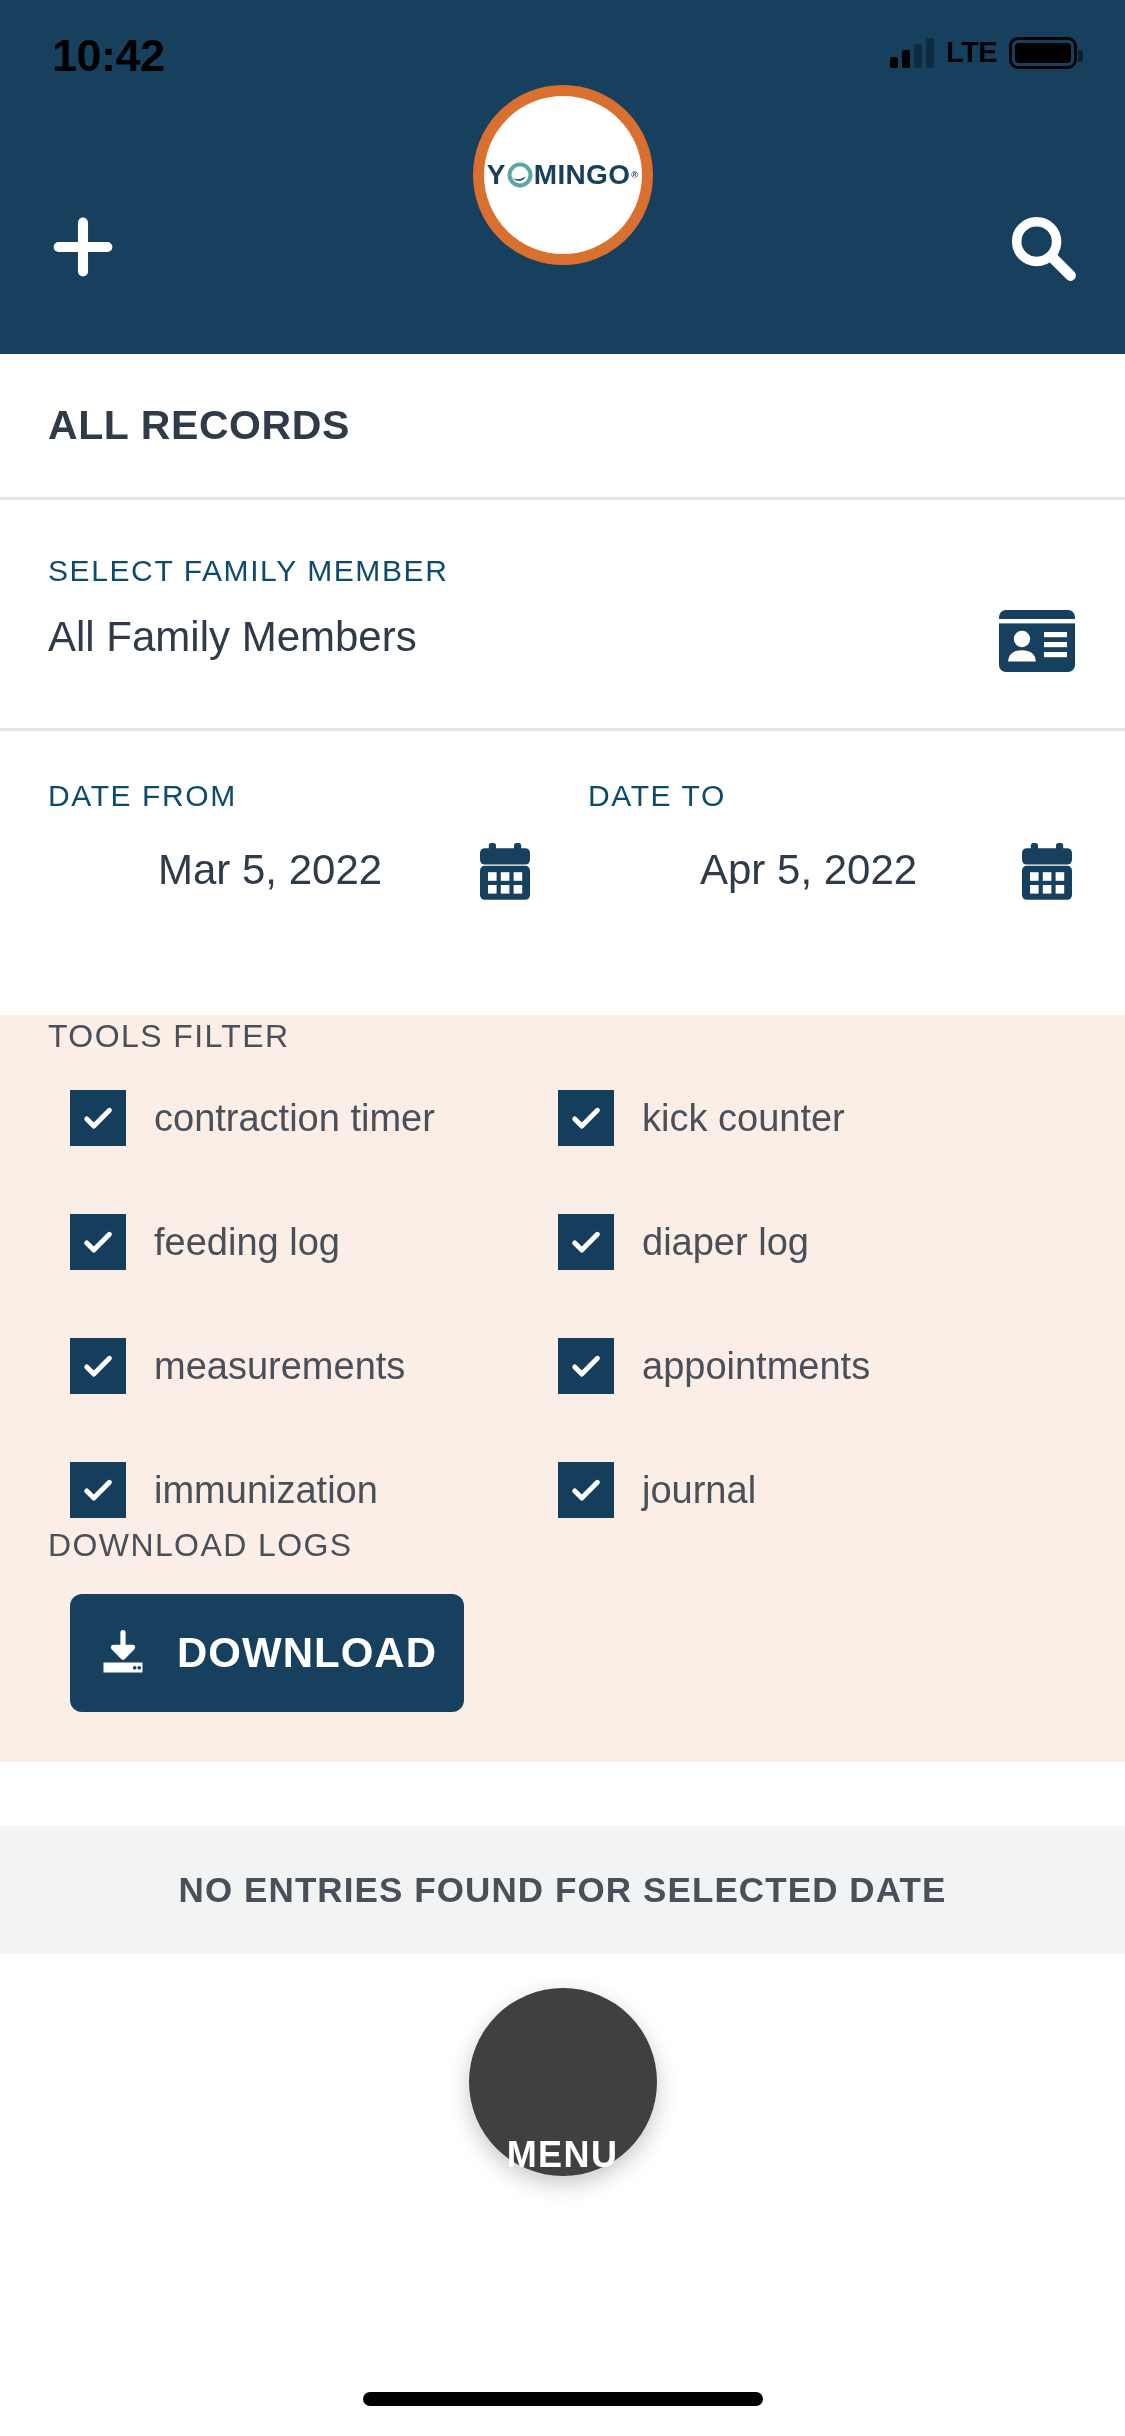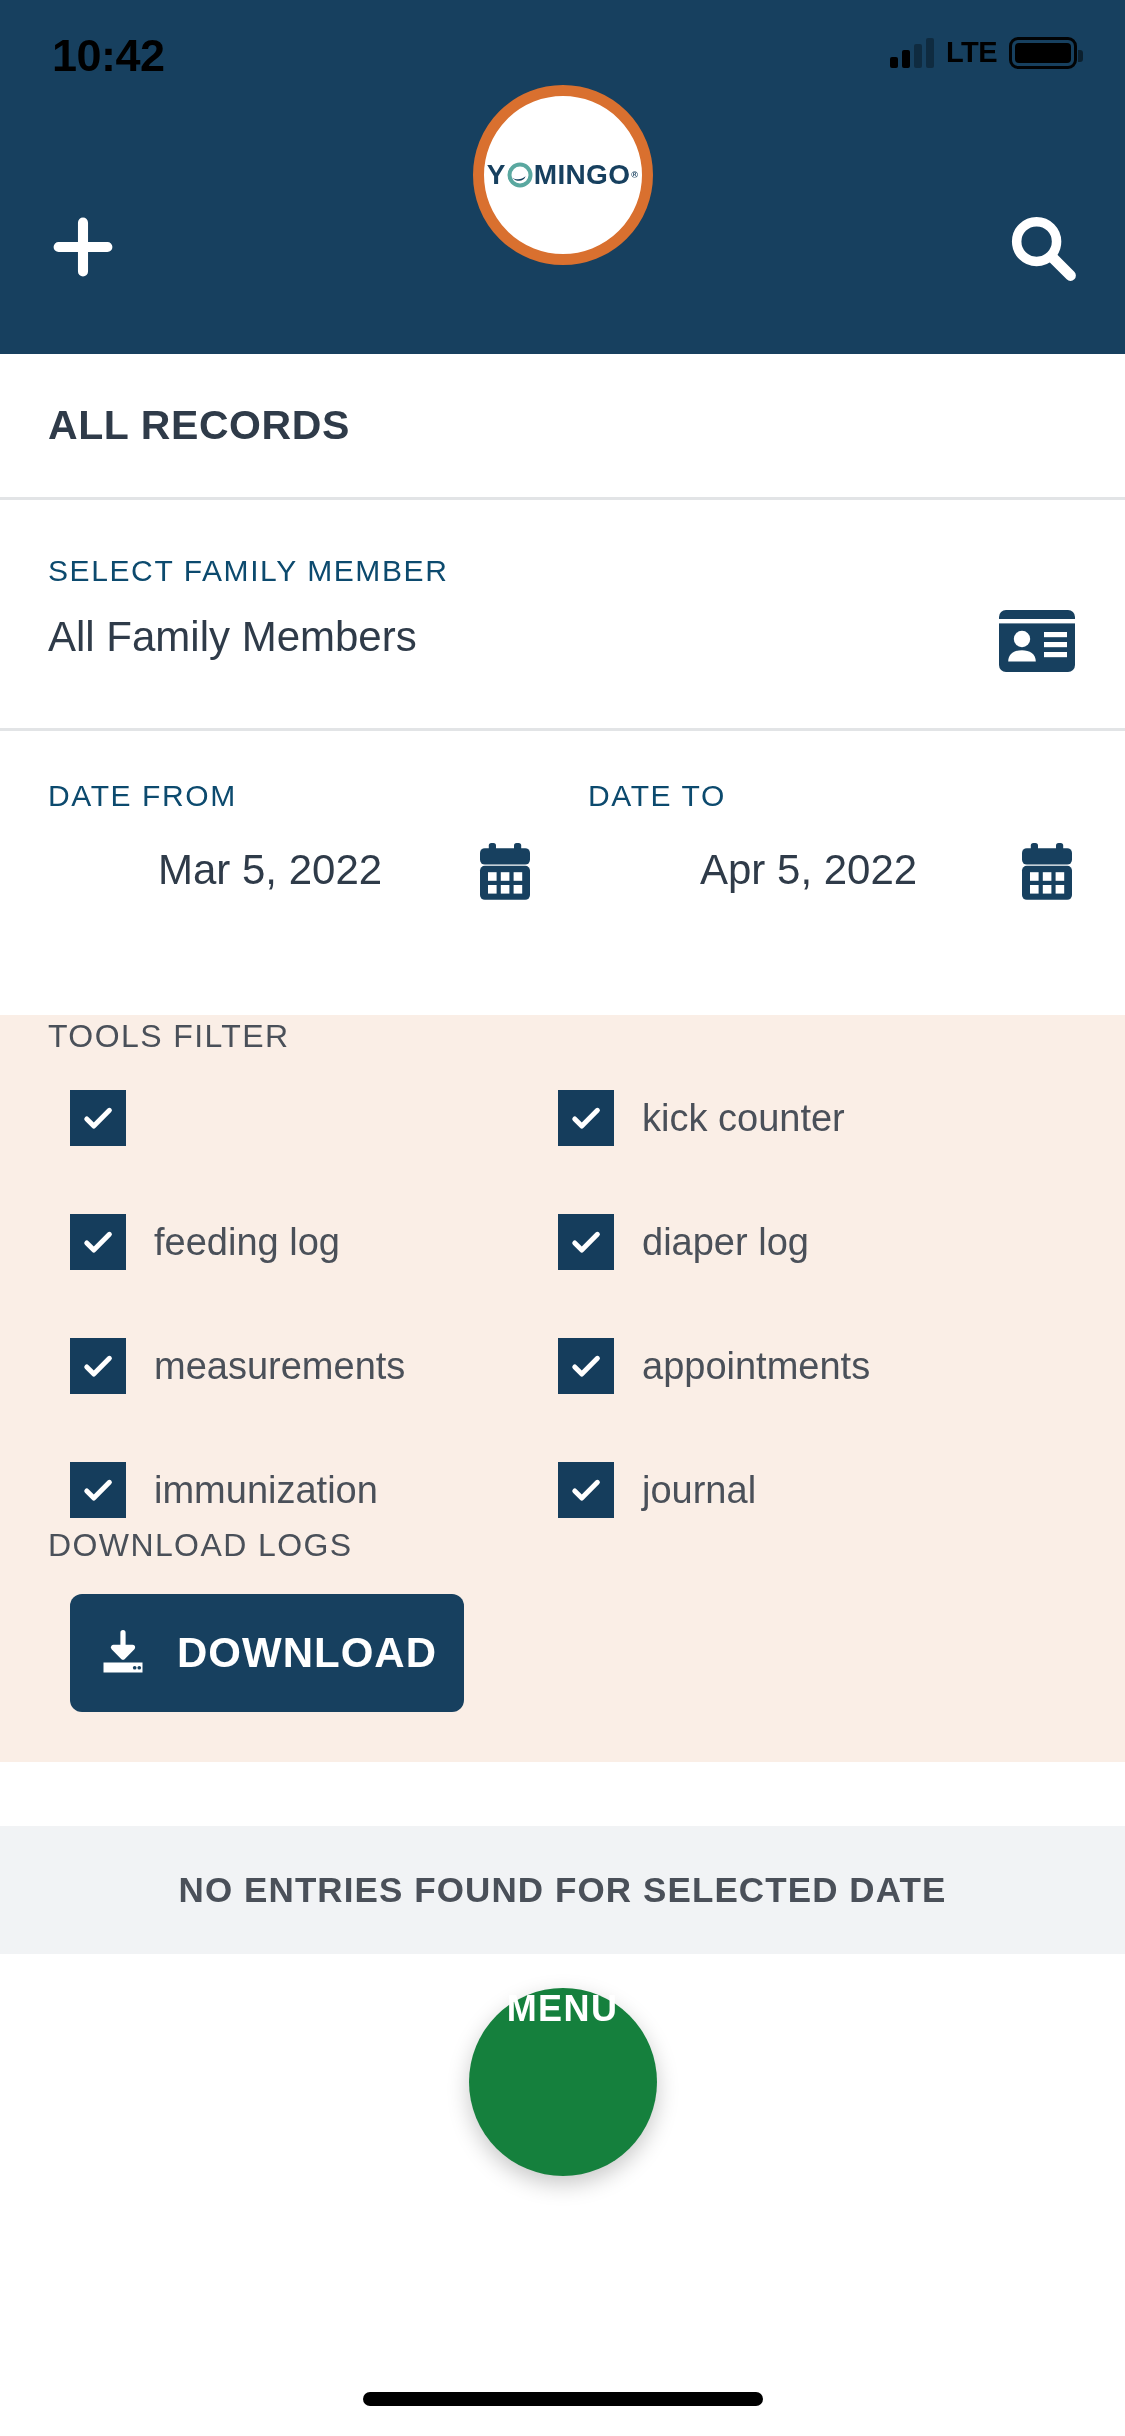--- a/index.html
+++ b/index.html
@@ -355,23 +355,23 @@
 
   
   .menu-fab {
     position: absolute;
     left: 50%;
     transform: translateX(-50%);
     top: 1988px;
     width: 188px;
     height: 188px;
     border-radius: 50%;
-    background: #15803d;
-    display: flex;
-    align-items: flex-start;
+    background: #404040;
+    display: flex;
+    align-items: flex-end;
     justify-content: center;
     box-shadow: 0 8px 22px rgba(0,0,0,.22);
     cursor: pointer;
   }
   .menu-fab span {
     font-size: 36px;
     font-weight: 700;
     color: #ffffff;
     letter-spacing: 1.4px;
   }
@@ -498,20 +498,21 @@
 <div class="tools-title label-caps" style="color:#4a5059;">TOOLS FILTER</div>
 
 <div class="checkbox-grid">
 
   <div class="cb-item" style="left:70px; top:0px;">
     <span class="cb-box">
       <svg width="36" height="36" viewBox="0 0 24 24">
           <path d="M4.5 12.6l4.7 4.8L19.6 6.9" fill="none" stroke="#fff" stroke-width="3.3" stroke-linecap="round" stroke-linejoin="round"></path>
         </svg>
     </span>
+    <span class="cb-label">contraction timer</span>
   </div>
 
   <div class="cb-item" style="left:558px; top:0px;">
     <span class="cb-box">
       <svg width="36" height="36" viewBox="0 0 24 24">
           <path d="M4.5 12.6l4.7 4.8L19.6 6.9" fill="none" stroke="#fff" stroke-width="3.3" stroke-linecap="round" stroke-linejoin="round"></path>
         </svg>
     </span>
     <span class="cb-label">kick counter</span>
   </div>

